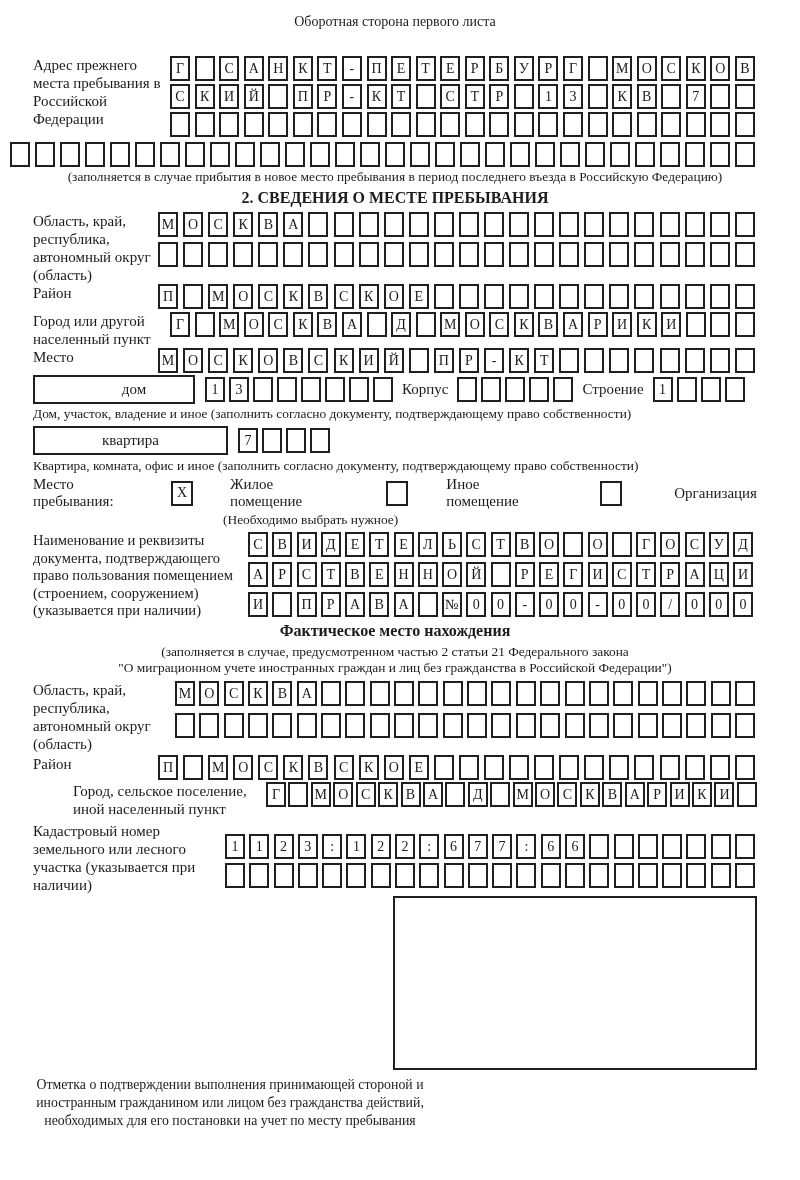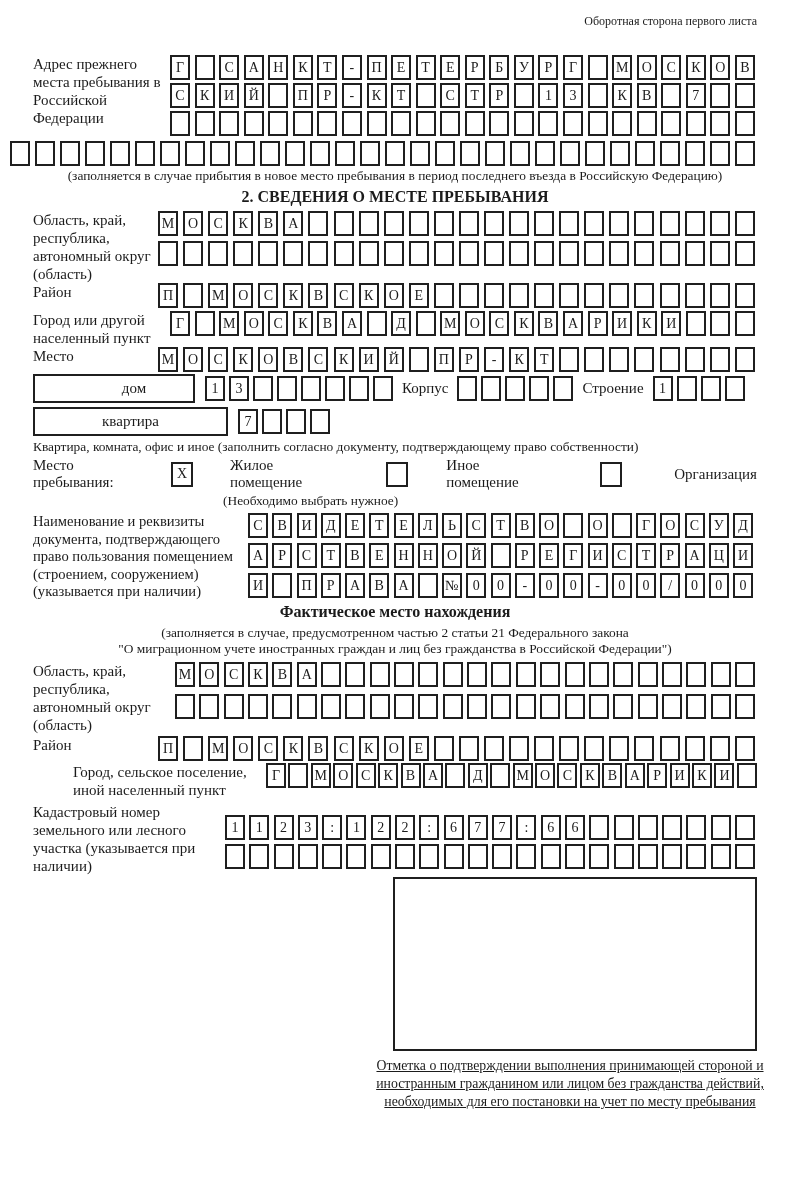--- a/index.html
+++ b/index.html
@@ -4,21 +4,21 @@
 <style>
   * { margin:0; padding:0; box-sizing:border-box; }
   html,body { background:#ffffff; }
   body {
     width:800px; height:1180px;
     font-family:"Liberation Serif", serif;
     color:#1b1b1b;
   }
   .page { position:relative; width:800px; height:1180px; padding:14px 43px 0 33px; overflow:hidden; background:#fff; }
 
-  .side-note { text-align:right; font-size:12px; margin-bottom:26px; }
+  .side-note { text-align:center; font-size:14px; margin-bottom:26px; }
 
   .frow { display:flex; align-items:flex-start; }
   .flabel { font-size:15px; line-height:1.2; flex-shrink:0; }
   .gcol { display:flex; flex-direction:column; }
 
   .grid { display:flex; justify-content:space-between; }
   .cell {
     width:20px; height:25px; flex-shrink:0;
     border:2px solid #1f1f1f; background:#fff;
     display:flex; align-items:center; justify-content:center;
@@ -82,22 +82,22 @@
   
   .cad-col { margin-top:12px; }
   .rows-gap4 > .grid + .grid { margin-top:4px; }
 
   
   .mark-box {
     width:364px; height:174px; border:2px solid #1f1f1f;
     margin-left:360px; margin-top:2px; background:#fff;
   }
   .mark-caption {
-    width:394px; margin-left:340px; margin-top:6px;
-    font-size:13.8px; line-height:1.3; text-align:center;text-decoration:underline;
+    width:394px; margin-top:6px;
+    font-size:13.8px; line-height:1.3; text-align:center;
   }
 
   .mt2{margin-top:2px;} .mt3{margin-top:3px;} .mt4{margin-top:4px;}
   .mt5{margin-top:5px;}
 </style>
 </head>
 <body>
 
 <div class="page">
 
@@ -391,20 +391,21 @@
         <div class="cell"></div>
       </div>
     <div class="inline-lbl">Строение</div>
     <div class="mini-grid">
         <div class="cell">1</div>
         <div class="cell"></div>
         <div class="cell"></div>
         <div class="cell"></div>
       </div>
   </div>
+  <div class="caption mt2">Дом, участок, владение и иное (заполнить согласно документу, подтверждающему право собственности)</div>
 
   <div class="inline-row mt4">
     <div class="long-box box-apt">квартира</div>
     <div class="mini-grid" style="margin-left:10px;">
         <div class="cell">7</div>
         <div class="cell"></div>
         <div class="cell"></div>
         <div class="cell"></div>
       </div>
   </div>

